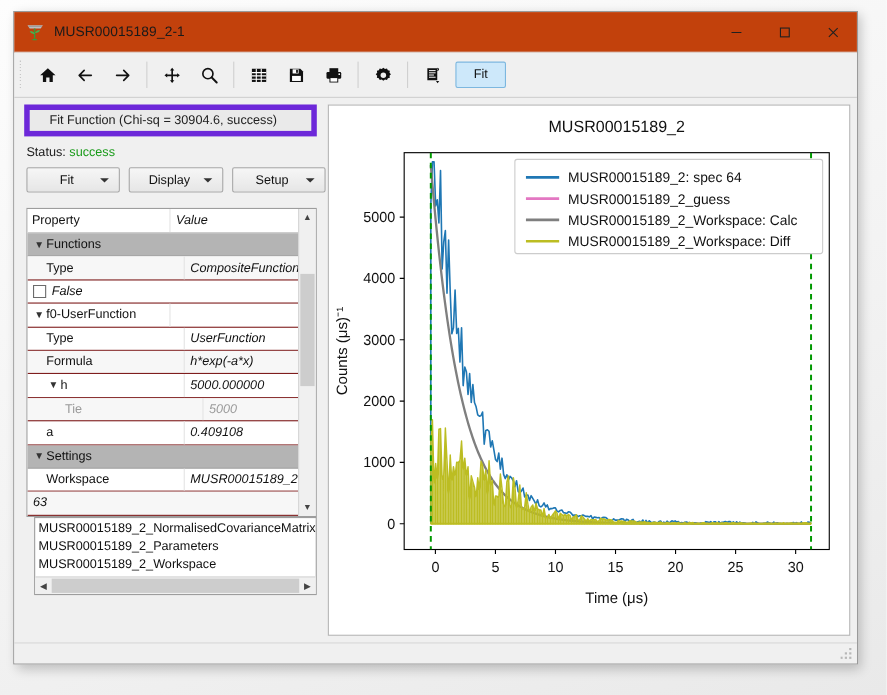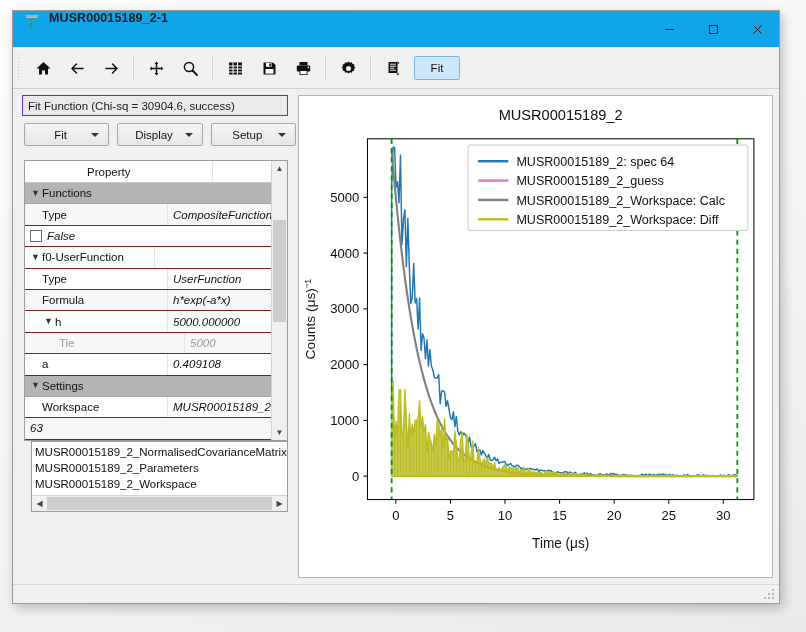--- a/index.html
+++ b/index.html
@@ -5,22 +5,22 @@
   html,body{margin:0;padding:0;background:#ffffff;}
   body{width:806px;height:632px;font-family:"Liberation Sans",sans-serif;overflow:hidden;}
 
   .desktop{position:absolute;inset:0;background:linear-gradient(160deg,#fdfdfd 0%,#f2f2f2 60%,#e9e9e9 100%);}
 
   
   .window{position:absolute;left:12px;top:10px;width:766px;height:592px;
           background:#f0f0f0;border:1px solid #9a9a9a;
           box-shadow:3px 4px 10px rgba(0,0,0,.22);display:flex;flex-direction:column;}
 
-  .titlebar{height:36px;background:#0ea5e9;display:flex;
-            border-bottom:1px solid #e2e2e2;flex:none;font-weight:bold;}
+  .titlebar{height:36px;background:#c2410c;display:flex;align-items:center;
+            border-bottom:1px solid #e2e2e2;flex:none;}
   .app-icon{width:20px;height:20px;margin-left:9px;margin-right:7px;position:relative;flex:none;}
   .title-text{font-size:12.5px;color:#1a1a1a;letter-spacing:.1px;}
   .win-btns{margin-left:auto;display:flex;height:100%;}
   .win-btn{width:44px;height:100%;display:flex;align-items:center;justify-content:center;}
   .win-btn svg{display:block;}
 
   
   .toolbar{height:40px;background:#f0f0f0;border-bottom:1px solid #cfcfcf;
            display:flex;align-items:center;flex:none;position:relative;}
   .grip{width:7px;height:26px;margin-left:3px;margin-right:3px;
@@ -31,42 +31,42 @@
   .tb-sep{width:1px;height:24px;background:#d0d0d0;margin:0 5px;}
   .fit-btn{height:22px;min-width:30px;padding:0 7px;background:#cde8fa;border:1px solid #7cb7df;
            border-radius:2px;display:flex;align-items:center;justify-content:center;
            font-size:11.5px;color:#111;margin-left:4px;}
 
   
   .content{flex:1;display:flex;min-height:0;background:#f0f0f0;}
   .left{width:283px;flex:none;display:flex;flex-direction:column;padding:0 0 0 0;}
   .right{flex:1;min-width:0;padding:6px 6px 6px 2px;display:flex;}
 
-  .fitfn-header{margin:6px 8px 0 9px;height:19px;background:#eaeaea;border:1px solid #6d28d9;
-                display:flex;align-items:center;padding-left:5px;font-size:11.5px;color:#202020;}
+  .fitfn-header{margin:6px 8px 0 9px;height:19px;background:#eaeaea;border:5px solid #6d28d9;
+                display:flex;align-items:center;padding-left:18px;font-size:11.5px;color:#202020;}
 
   .status-line{margin:9px 0 0 11px;font-size:11.5px;color:#202020;}
   .status-val{color:#1a9b1a;}
 
   .btn-row{display:flex;gap:8px;margin:7px 0 0 11px;}
   .split-btn{width:84px;height:21px;background:linear-gradient(#f6f6f6,#e6e6e6);
              border:1px solid #a8a8a8;border-radius:2px;display:flex;align-items:center;
              position:relative;font-size:11.5px;color:#111;}
   .split-btn .lbl{flex:1;text-align:center;padding-right:12px;}
   .split-btn .caret{position:absolute;right:9px;top:50%;transform:translateY(-50%);
                     width:0;height:0;border-left:4px solid transparent;border-right:4px solid transparent;
                     border-top:4px solid #333;}
 
   
   .prop-wrap{margin:14px 8px 0 11px;border:1px solid #9d9d9d;background:#fff;
              height:279px;display:flex;flex-direction:column;overflow:hidden;position:relative;}
   .prop-scroll{flex:1;display:flex;min-height:0;}
   .prop-table{flex:1;min-width:0;}
   .prow{display:flex;height:20.4px;align-items:center;border-bottom:1px solid #7f1d1d;font-size:11.5px;color:#111;}
-  .prow.head{background:#fff;border-bottom:1px solid #c8c8c8;font-size:11.5px;height:21px;flex-direction:column;}
+  .prow.head{background:#fff;border-bottom:1px solid #c8c8c8;font-size:11.5px;height:21px;}
   .prow.group{background:#b4b4b4;border-bottom:1px solid #a5a5a5;}
   .prow.alt{background:#f7f7f7;}
   .pc-name{width:125px;flex:none;padding-left:4px;white-space:nowrap;overflow:hidden;
            display:flex;align-items:center;border-right:1px solid #e4e4e4;height:100%;}
   .prow.group .pc-name{border-right:none;}
   .pc-val{flex:1;padding-left:5px;white-space:nowrap;overflow:hidden;display:flex;align-items:center;gap:5px;font-style:italic;}
   .chev{width:13px;flex:none;display:inline-block;text-align:center;color:#333;font-size:9px;line-height:1;}
   .ind1{padding-left:17px;}
   .ind2{padding-left:34px;}
   .checkbox{width:10px;height:10px;border:1px solid #6b6b6b;background:#fff;flex:none;}
@@ -218,20 +218,24 @@
         <span>Fit</span>
       </div>
     </div>
 
     <div class="content">
 
       <div class="left">
 
         <div class="fitfn-header">Fit Function (Chi-sq = 30904.6, success)</div>
 
+        <div class="status-line">
+          <span>Status:</span>
+          <span class="status-val">success</span>
+        </div>
 
         <div class="btn-row">
           <div class="split-btn">
             <span class="lbl">Fit</span>
             <span class="caret"></span>
           </div>
           <div class="split-btn">
             <span class="lbl">Display</span>
             <span class="caret"></span>
           </div>

